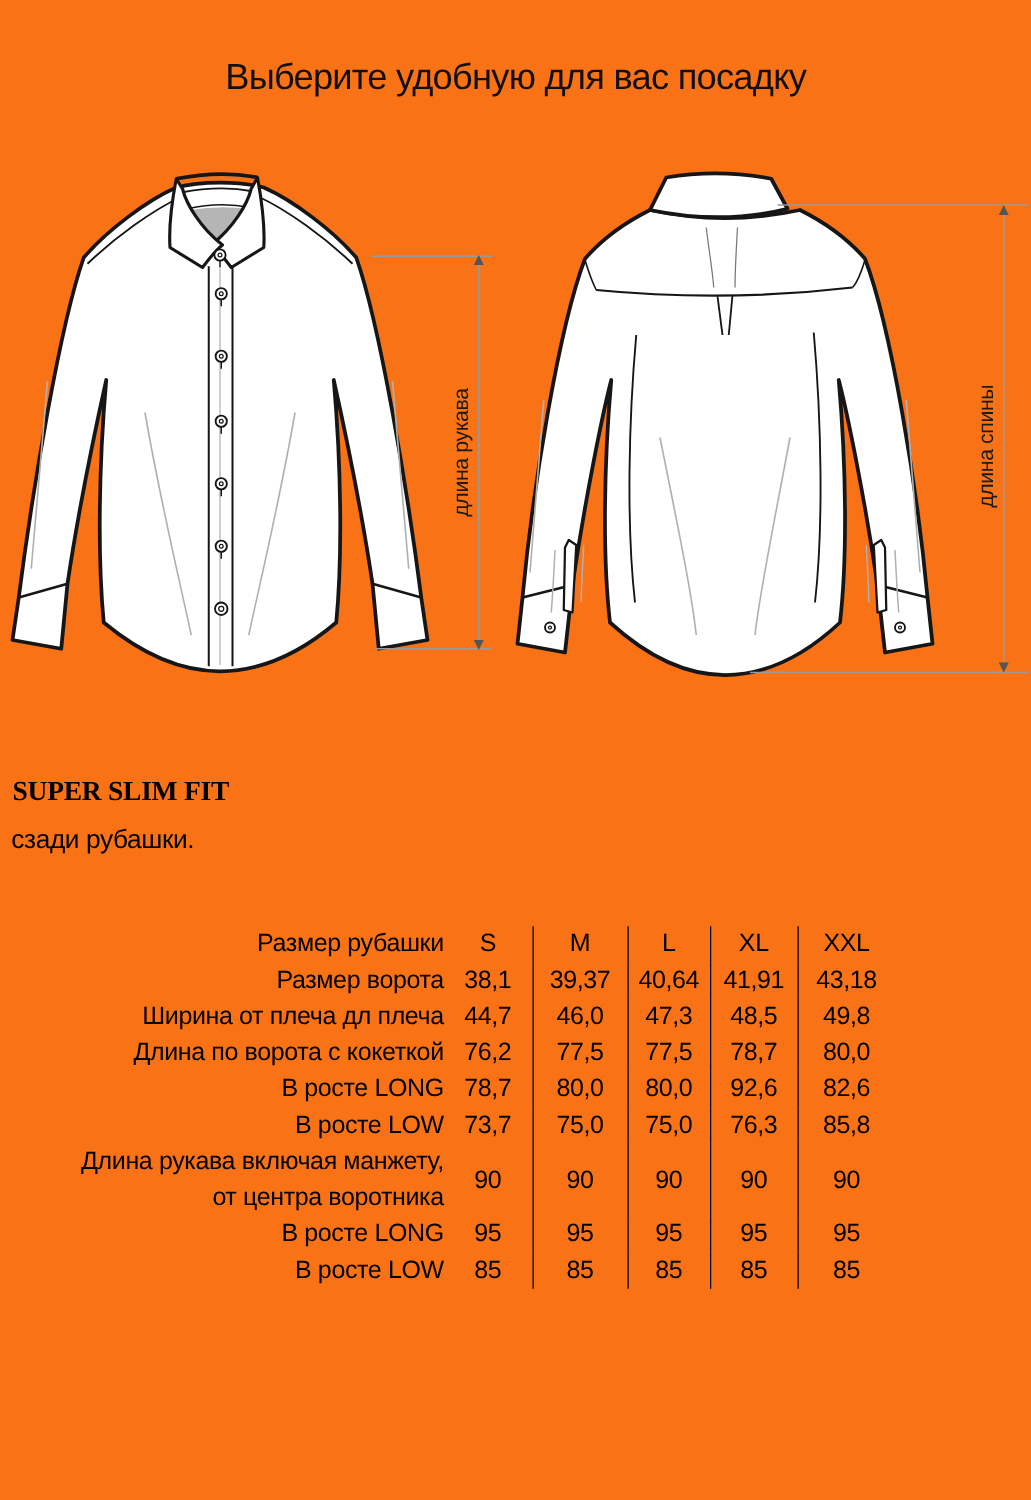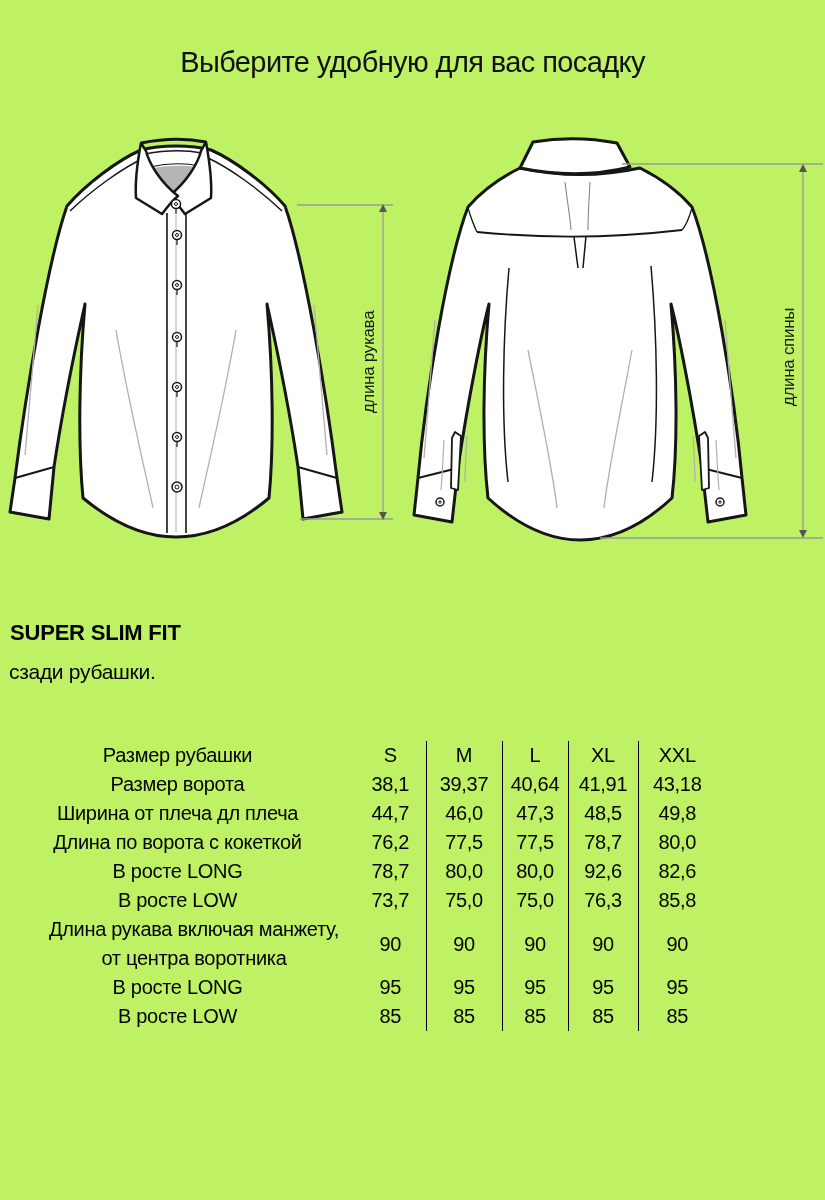--- a/index.html
+++ b/index.html
@@ -1,21 +1,21 @@
 <!DOCTYPE html>
 <html><head>
 <meta charset="utf-8">
 <style>
   html, body { margin: 0; padding: 0; background: #ffffff; }
   .page {
     position: relative;
     width: 825px;
     height: 1200px;
     margin: 0 auto;
-    background: #bef264;
+    background: #f97316;
     font-family: "Liberation Sans", sans-serif;
     color: #000000;
     overflow: hidden;
   }
   .title {
     position: absolute;
     top: 46px; left: 0; width: 100%;
     text-align: center;
     font-size: 29px;
     letter-spacing: -0.6px;
@@ -34,20 +34,21 @@
     letter-spacing: -0.3px;
   }
   .fit-heading {
     position: absolute;
     top: 620px; left: 10px;
     font-size: 22px;
     font-weight: bold;
     letter-spacing: -0.2px;
     color: #000000;
     white-space: nowrap;
+    font-family: Liberation Serif, serif;
   }
   .fit-desc {
     position: absolute;
     top: 657px; left: 9px;
     font-size: 21px;
     line-height: 30px;
     letter-spacing: -0.3px;
     color: #000000;
   }
   .fit-desc span { display: block; white-space: nowrap; }
@@ -59,21 +60,21 @@
     font-size: 20px;
     letter-spacing: -0.3px;
     color: #000000;
   }
   table.size-table td {
     padding: 0;
     height: 29px;
     vertical-align: middle;
     white-space: nowrap;
   }
-  td.lbl { padding-left: 28px; text-align: center; }
+  td.lbl { padding-left: 28px; text-align: right; }
   td.val { text-align: center; }
   tr td.val + td.val { border-left: 1.5px solid #000000; }
   tr.dbl td { height: 58px; }
   td.lbl .l2line { display: block; line-height: 29px; margin-left: 33px; }
 </style>
 </head>
 <body>
 
 <div class="page">
 

